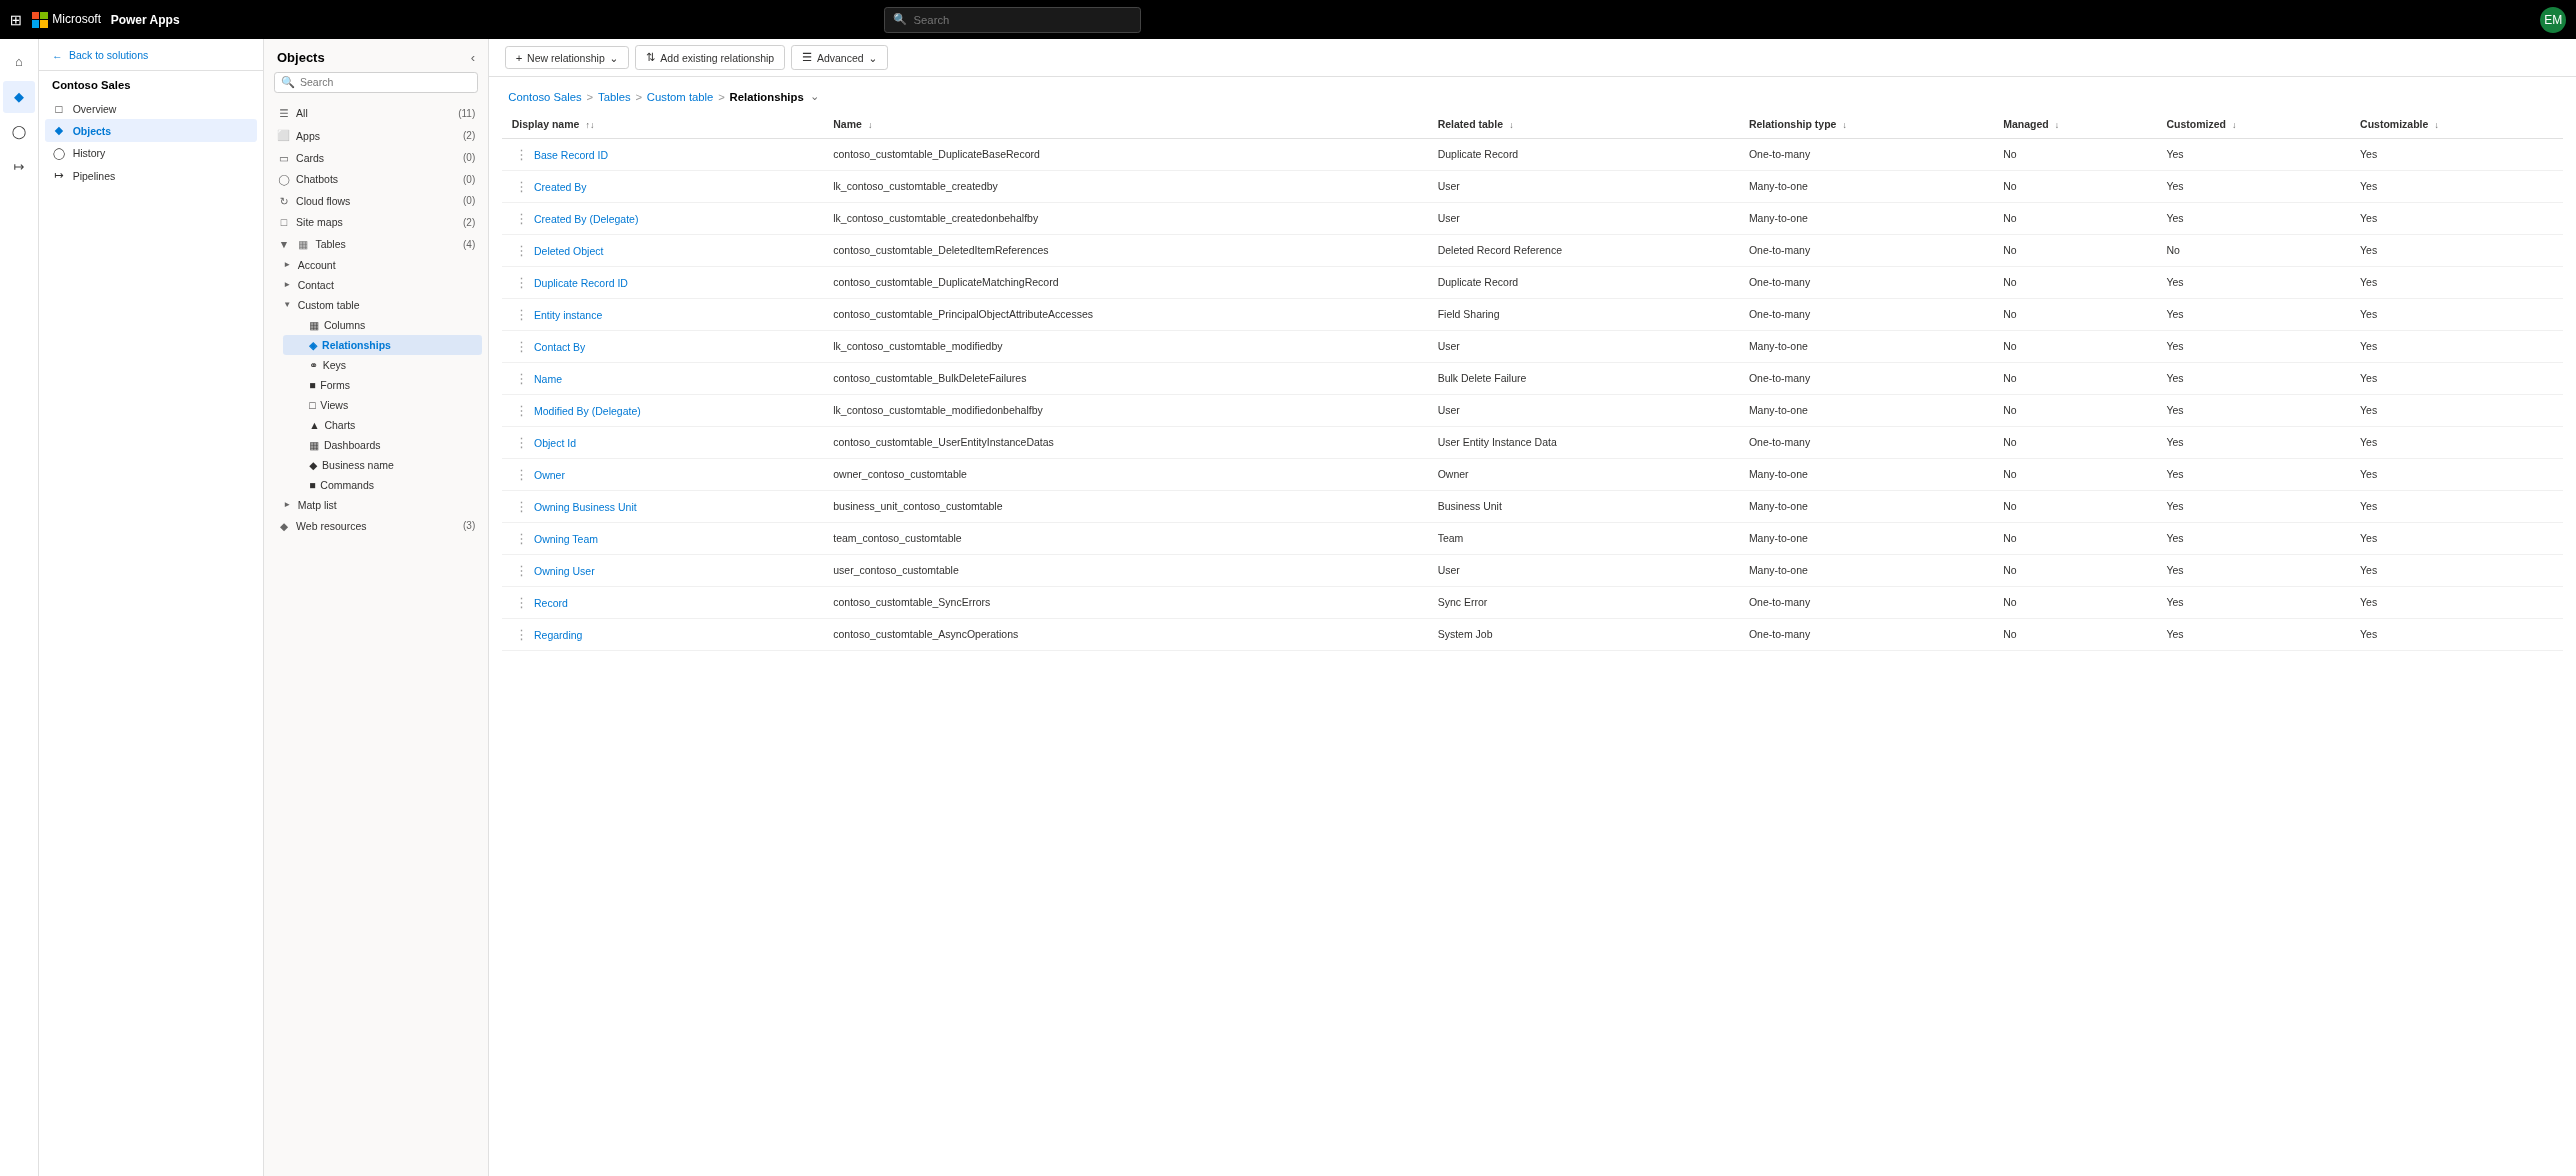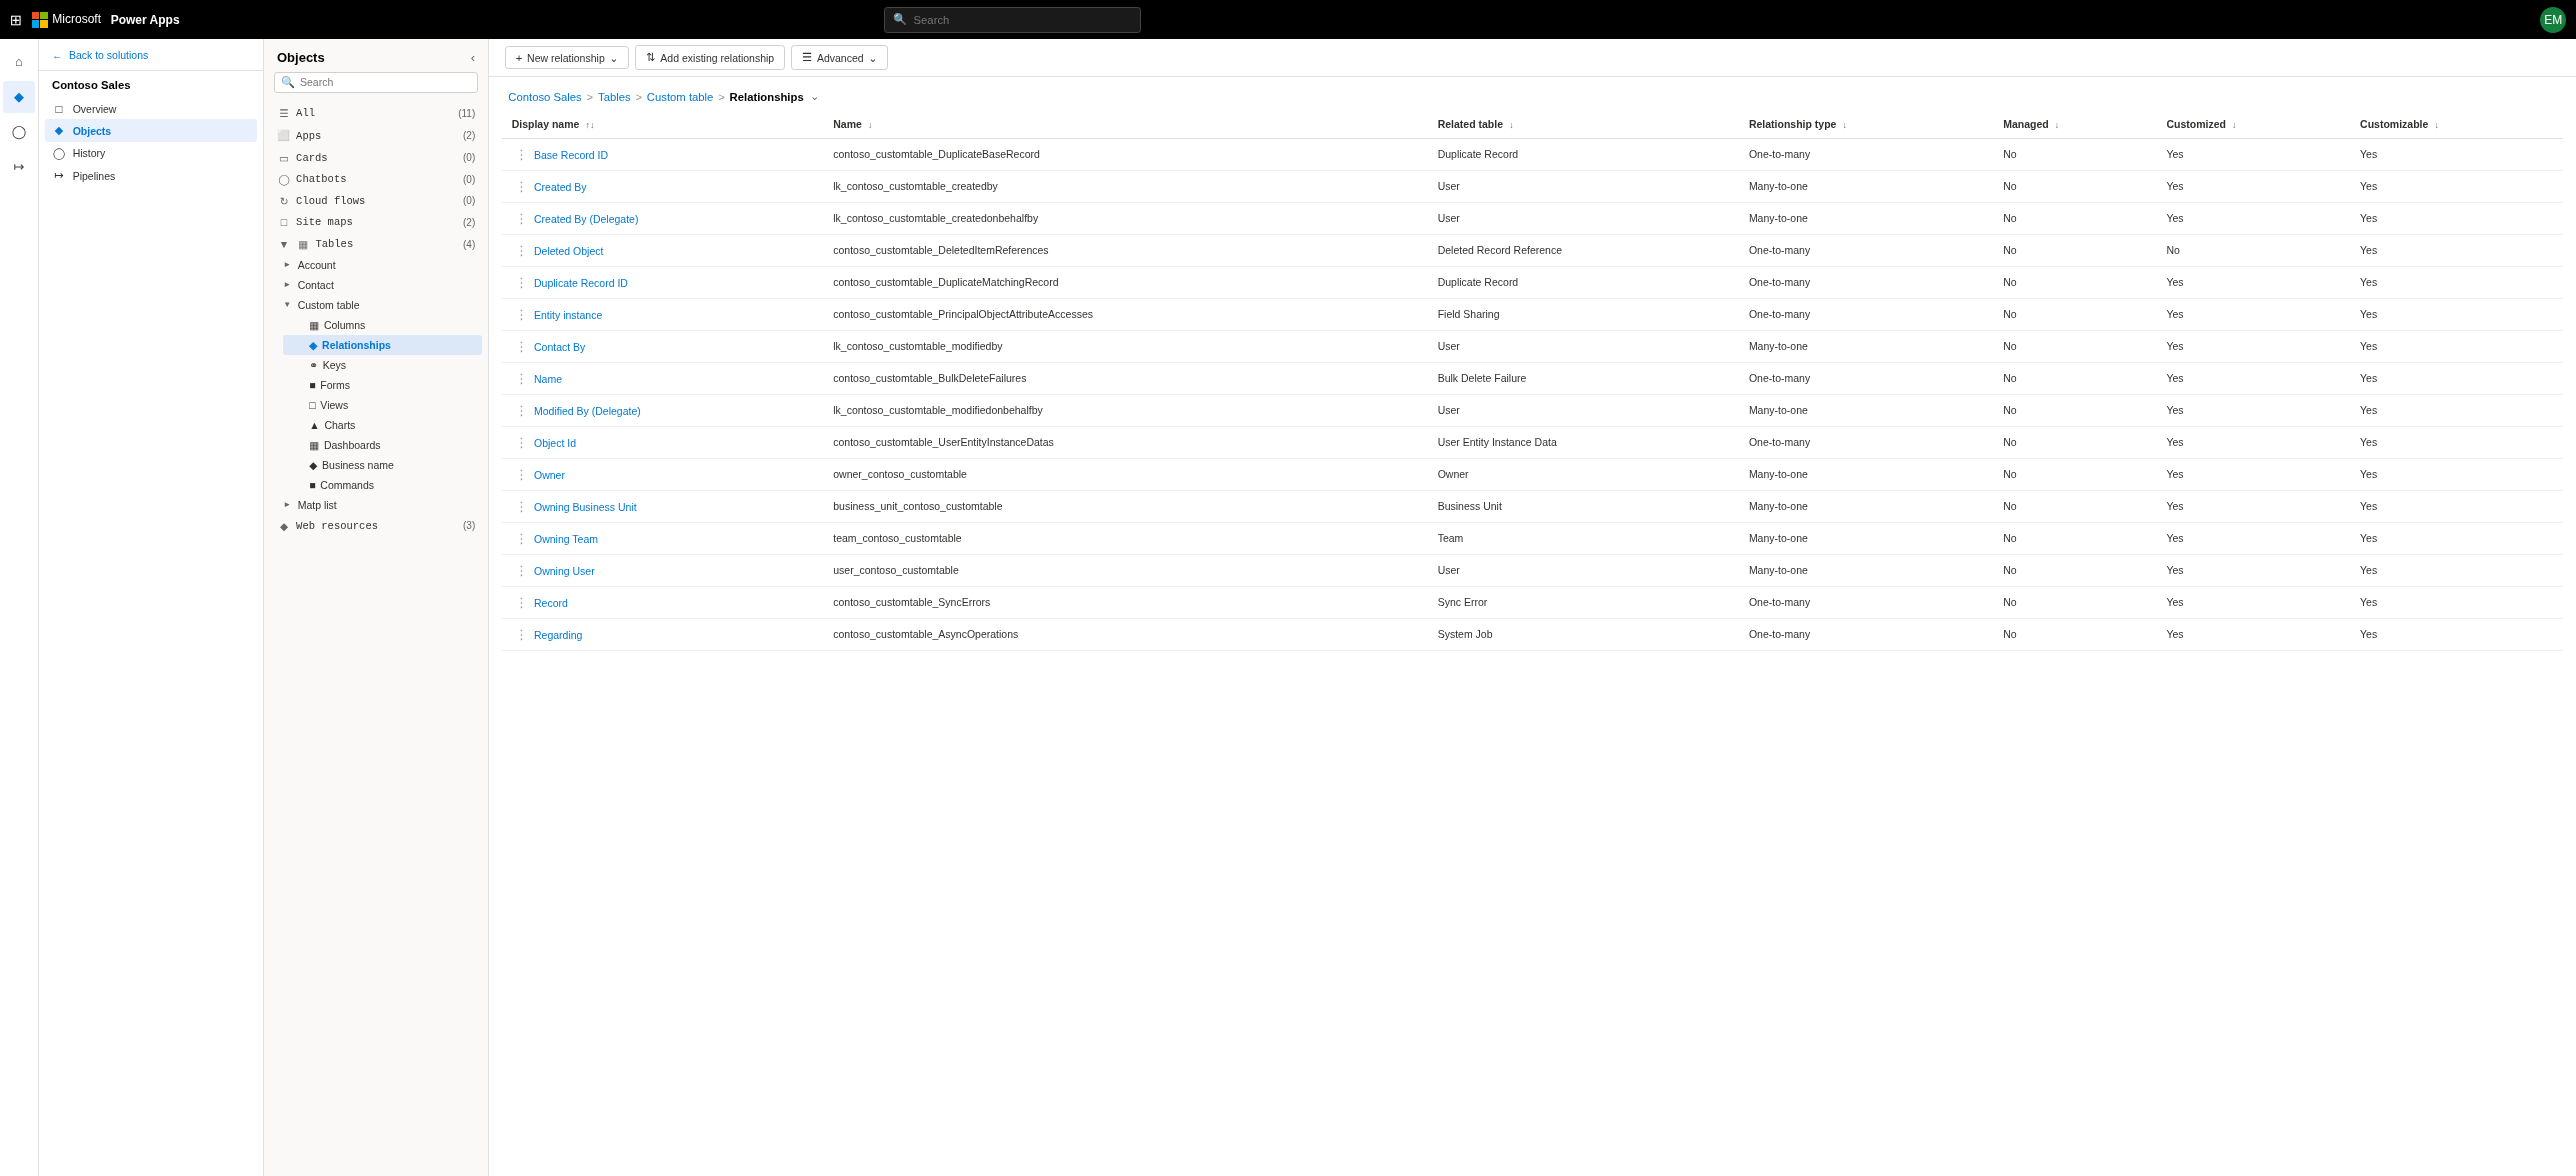--- a/index.html
+++ b/index.html
@@ -171,21 +171,21 @@
       display: flex;
       align-items: center;
       gap: 4.8px;
       padding: 4.8px 6.4px;
       border-radius: 3.2px;
       cursor: pointer;
       font-size: 10.5px;
       color: #323130;
     }
     .obj-item .obj-icon { width: 14.5px; text-align: center; color: #666; font-size: 10.5px; }
-    .obj-item .obj-label { flex: 1; font-family: Liberation Mono, monospace; }
+    .obj-item .obj-label { flex: 1; }
     .obj-item .obj-count { color: #666; font-size: 10px; }
 
     
     .tree-group { margin-left: 6.4px; }
     .tree-item {
       display: flex; align-items: center; gap: 3.2px;
       padding: 4px 6.4px; border-radius: 3.2px; cursor: pointer;
       font-size: 10.5px; color: #323130;
     }
     .tree-item .chevron { font-size: 8px; color: #666; width: 11.3px; }

